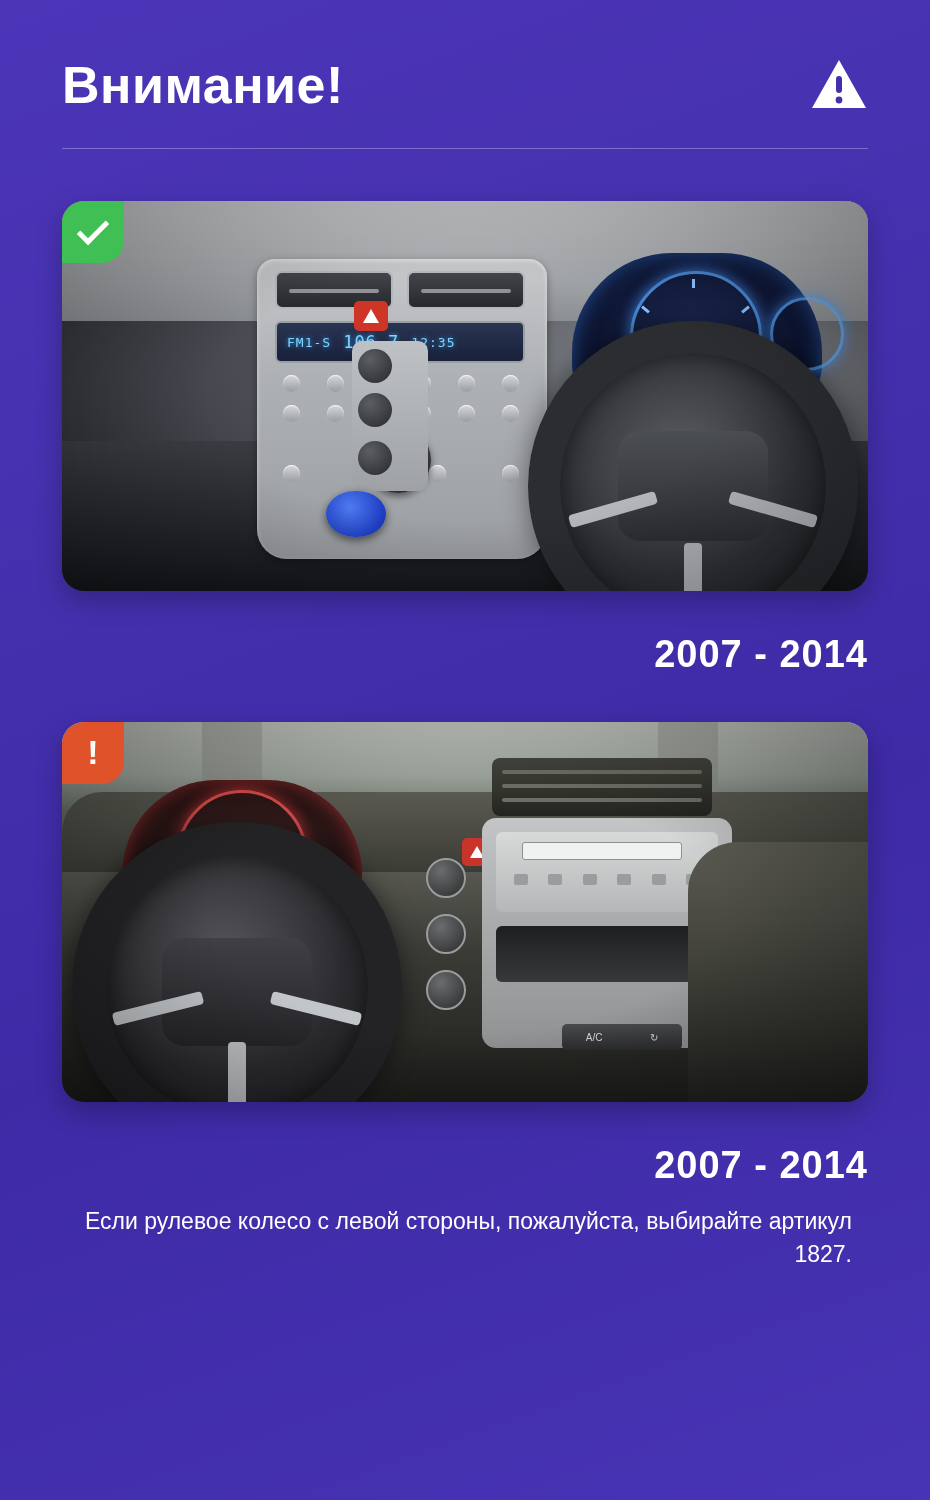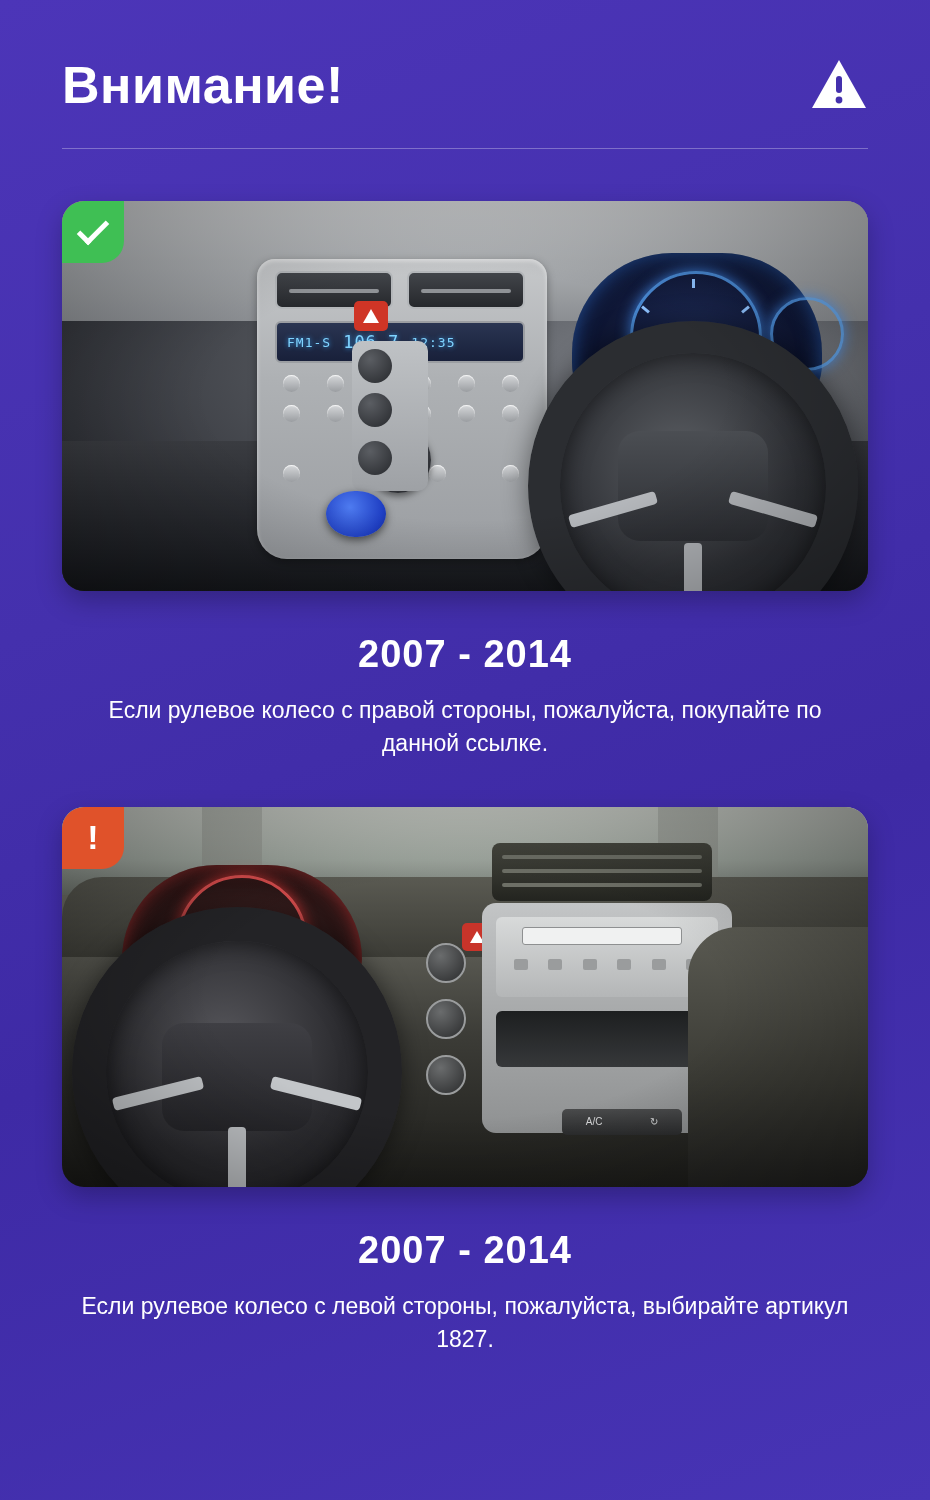--- a/index.html
+++ b/index.html
@@ -353,21 +353,21 @@
   }
   .p2 .doorpanel {
     position: absolute; right: 0; top: 120px; width: 180px; height: 260px;
     background: linear-gradient(180deg,#5a5a52 0%, #3a3a34 60%, #222220 100%);
     border-top-left-radius: 50px;
   }
   .p2 .vignette { position: absolute; inset: 0;
     background: radial-gradient(ellipse at 50% 50%, rgba(0,0,0,0) 45%, rgba(0,0,0,.40) 100%); }
 
   
-  .caption { text-align: center; }
+  .caption { text-align: right; }
   .caption .years {
     font-size: 38px;
     font-weight: bold;
     margin-top: 42px;
     letter-spacing: 1px;
   }
   .caption .desc {
     font-size: 23px;
     line-height: 1.45;
     margin-top: 18px;
@@ -465,21 +465,20 @@
         <div class="spoke r"></div>
         <div class="spoke b"></div>
       </div>
 
       <div class="vignette"></div>
     </div>
   </div>
 
   <div class="caption">
     <div class="years">2007 - 2014</div>
-    <div class="desc">Если рулевое колесо с правой стороны, пожалуйста, покупайте по данной ссылке.</div>
   </div>
 
   <div class="card second">
     <div class="badge bad">
       <span class="excl">!</span>
     </div>
     <div class="photo p2">
       <div class="windshield">
         <div class="pillar l"></div>
         <div class="pillar r"></div>

